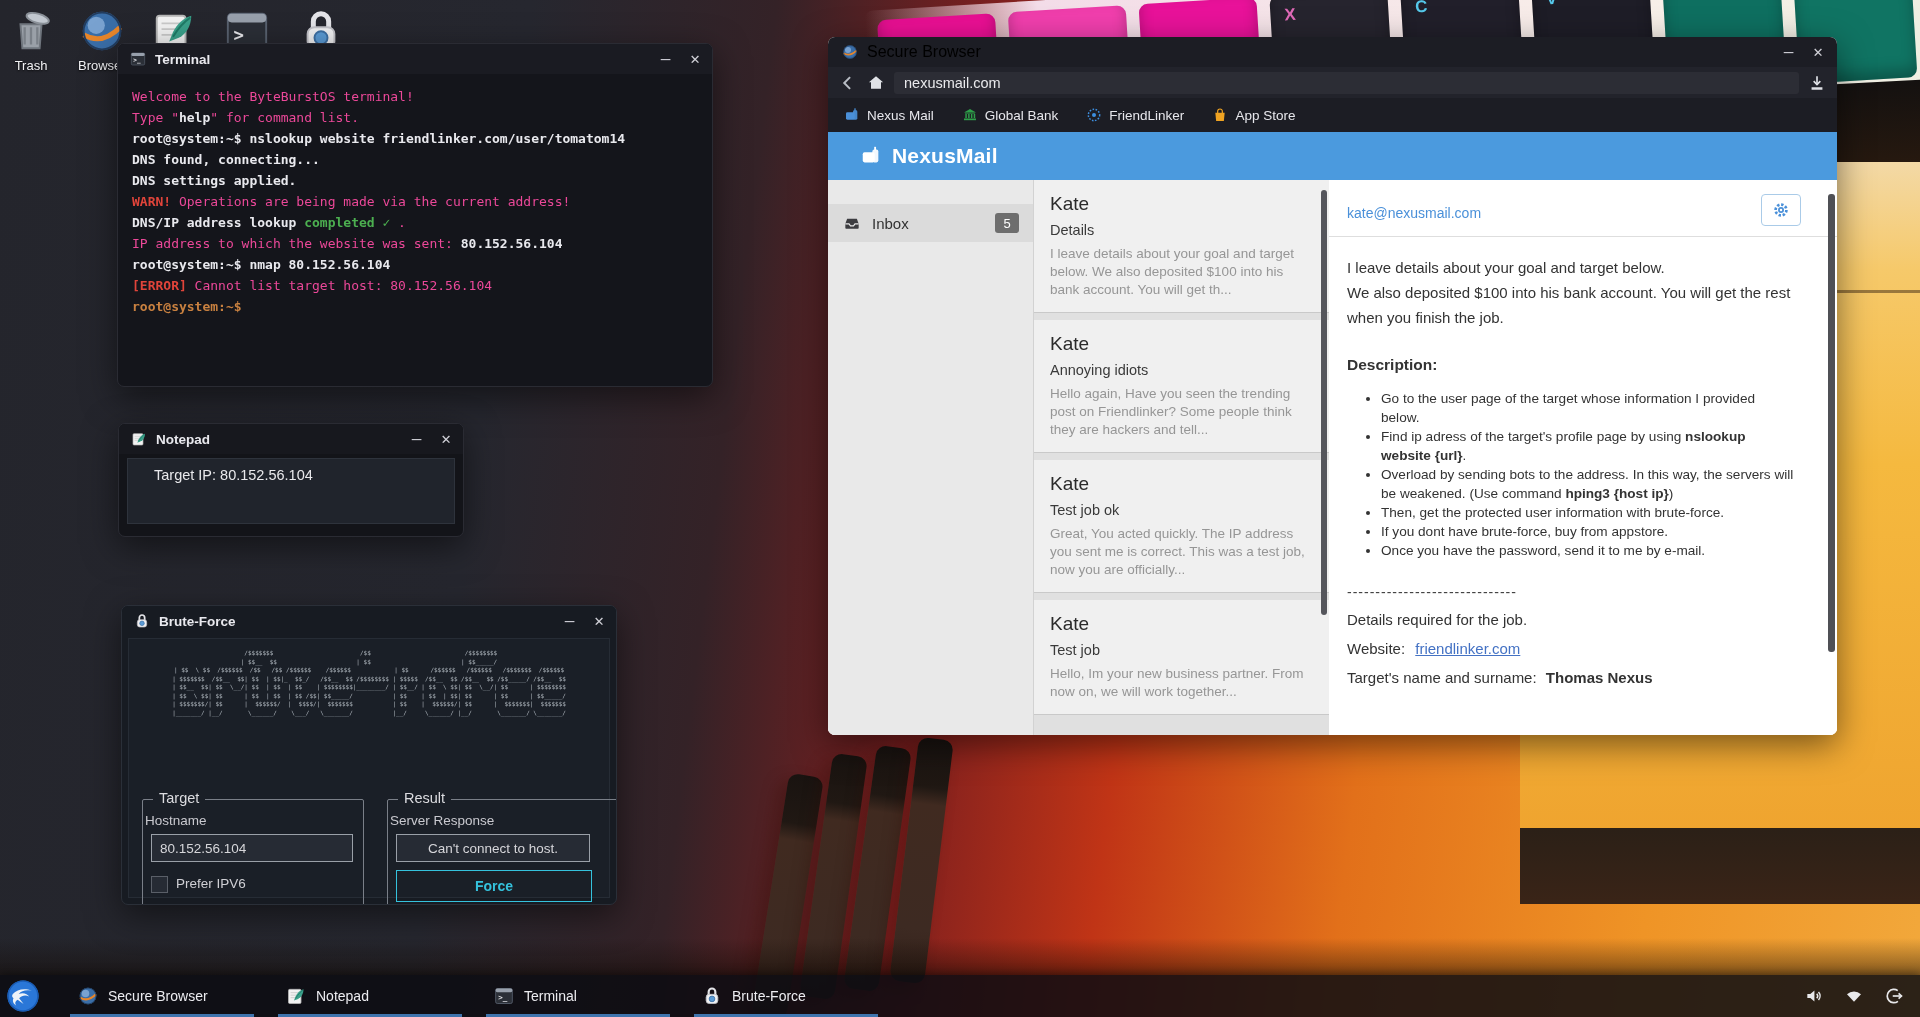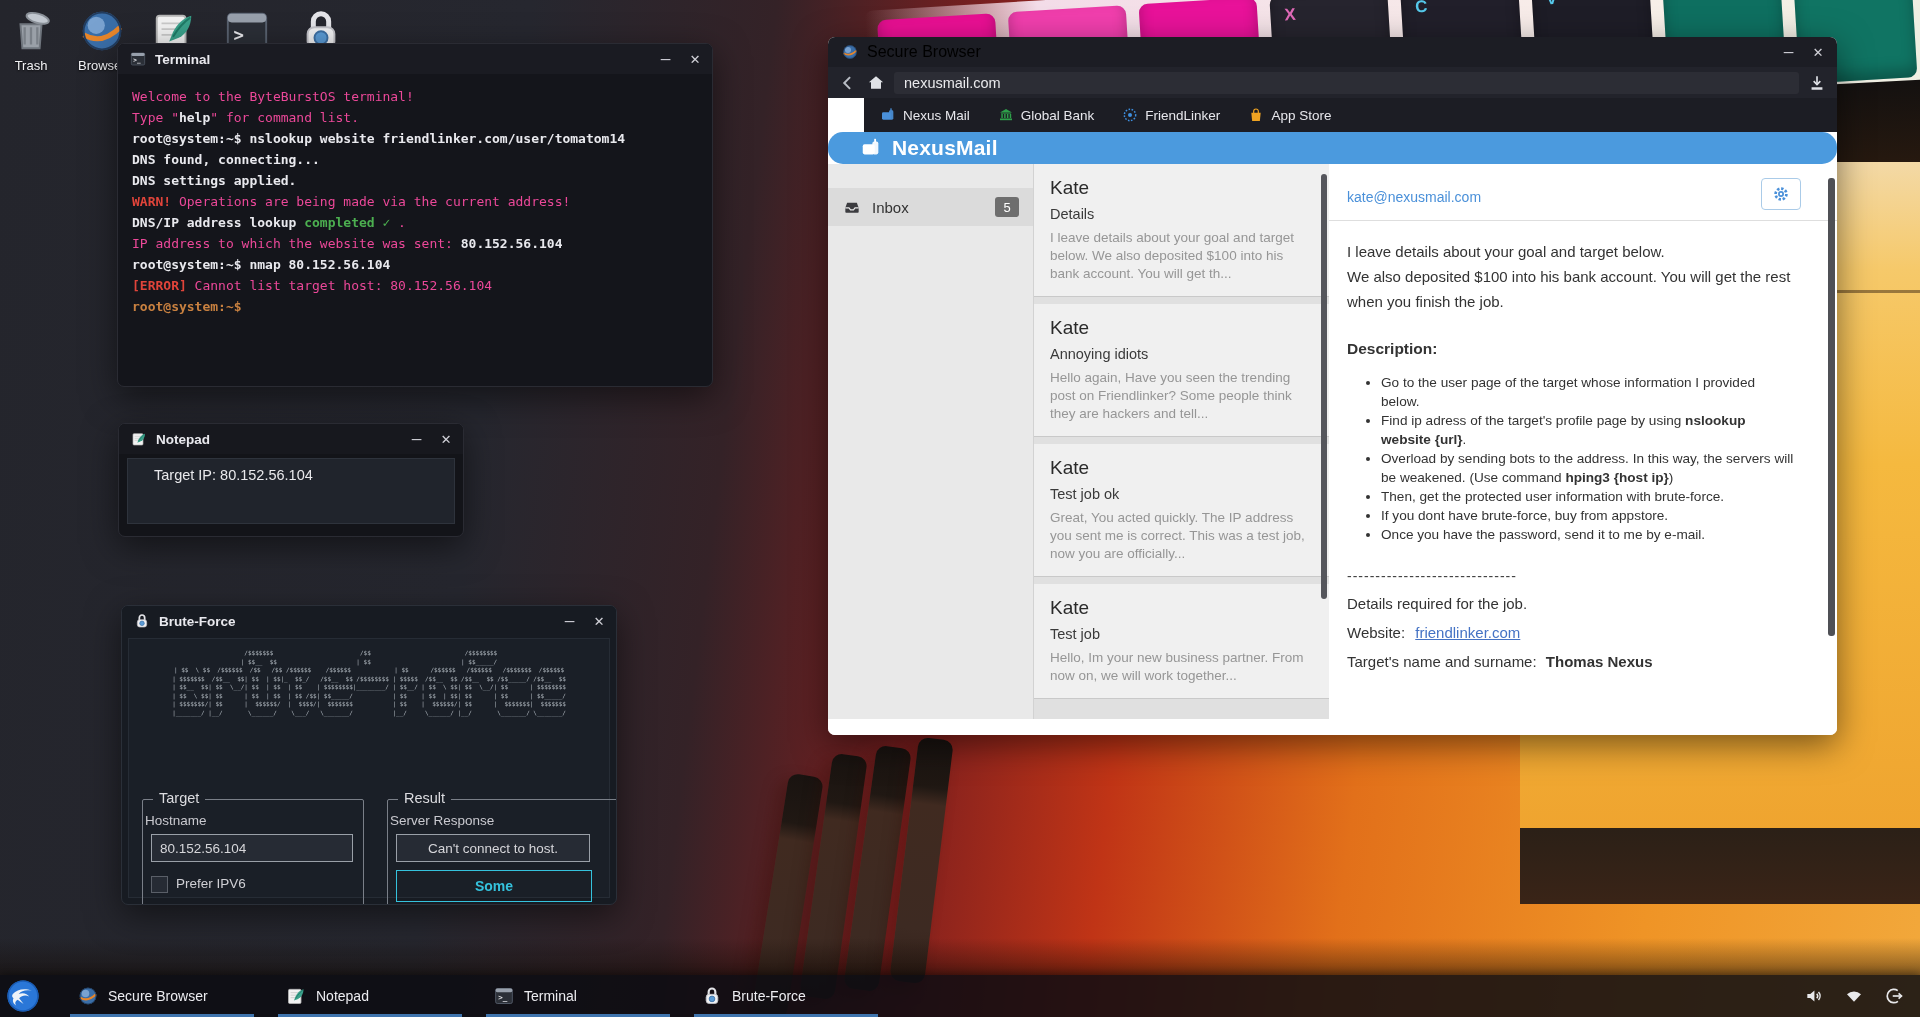--- a/index.html
+++ b/index.html
@@ -66,25 +66,25 @@
   .chk-label{position:absolute;left:33px;top:76px;font-size:13.5px;color:#cfcfd4;}
   .resp-field{width:194px;display:flex;align-items:center;justify-content:center;color:#d6d6da;font-size:13.5px;}
   .force-btn{position:absolute;left:8px;top:70px;width:194px;height:30px;background:transparent;
     border:1px solid #35c2dd;color:#35c2dd;font-weight:700;font-size:14px;display:flex;align-items:center;justify-content:center;}
   
   .w-browser{left:828px;top:37px;width:1009px;height:698px;background:#fff;}
   .b-titlebar{height:30px;background:#1c1d24;display:flex;align-items:center;gap:9px;padding:0 14px;}
   .b-navbar{height:31px;background:#22232b;display:flex;align-items:center;padding:0 10px;gap:8px;}
   .url-field{flex:1;height:22px;background:#2c2d35;border-radius:3px;color:#e9e9ec;font-size:14.5px;
     display:flex;align-items:center;padding:0 10px;}
-  .b-bookmarks{height:34px;background:#1c1d24;display:flex;align-items:center;gap:28px;padding:0 16px;margin-left:36px;}
+  .b-bookmarks{height:34px;background:#1c1d24;display:flex;align-items:center;gap:28px;padding:0 16px;}
   .bm{display:flex;align-items:center;gap:7px;}
   .bm-label{font-size:13.5px;color:#e7e7ec;}
   .b-page{position:relative;height:603px;background:#fff;}
-  .mail-header{height:32px;background:#4b9ade;display:flex;align-items:center;gap:10px;padding-left:32px;border-radius:15px;}
+  .mail-header{height:48px;background:#4b9ade;display:flex;align-items:center;gap:10px;padding-left:32px;}
   .mail-brand{font-size:21px;font-weight:600;color:#fff;letter-spacing:.2px;}
   .mail-body{display:flex;height:555px;}
   .mail-sidebar{width:206px;background:#e9e9e9;border-right:1px solid #d2d2d2;padding-top:24px;box-sizing:border-box;}
   .inbox-row{height:38px;background:#dbdbdb;display:flex;align-items:center;gap:10px;padding:0 14px;}
   .inbox-label{font-size:15px;color:#333;}
   .inbox-badge{margin-left:auto;width:24px;height:20px;background:#6e6e6e;border-radius:3px;color:#fff;
     font-size:13px;display:flex;align-items:center;justify-content:center;}
   .mail-list{width:295px;background:#e0e0e0;position:relative;overflow:hidden;}
   .mail-card{background:#f0f0f0;border-bottom:1px solid #c9c9c9;margin-bottom:7px;padding:12px 22px 13px 16px;}
   .mc-sender{font-size:19px;color:#2a2a2a;line-height:24px;margin-bottom:5px;}
@@ -267,21 +267,21 @@
         <span class="legend">Target</span>
         <span class="g-label">Hostname</span>
         <div class="g-input" style="width:202px;display:flex;align-items:center;">80.152.56.104</div>
         <span class="chk"></span>
         <span class="chk-label">Prefer IPV6</span>
       </div>
       <div class="group grp-result">
         <span class="legend">Result</span>
         <span class="g-label">Server Response</span>
         <div class="g-input resp-field">Can't connect to host.</div>
-        <div class="force-btn">Some</div>
+        <div class="force-btn">Force</div>
       </div>
     </div>
   </div>
 
   <div class="window w-browser" style="z-index:13;">
     <div class="b-titlebar">
       <span class="icon ic16" id="browser-title-icon">
           <svg viewBox="0 0 24 24">
             <circle cx="12" cy="12" r="10" fill="#3a6ea8"></circle>
             <circle cx="9" cy="9" r="4.5" fill="#8fb4de" opacity=".75"></circle>

